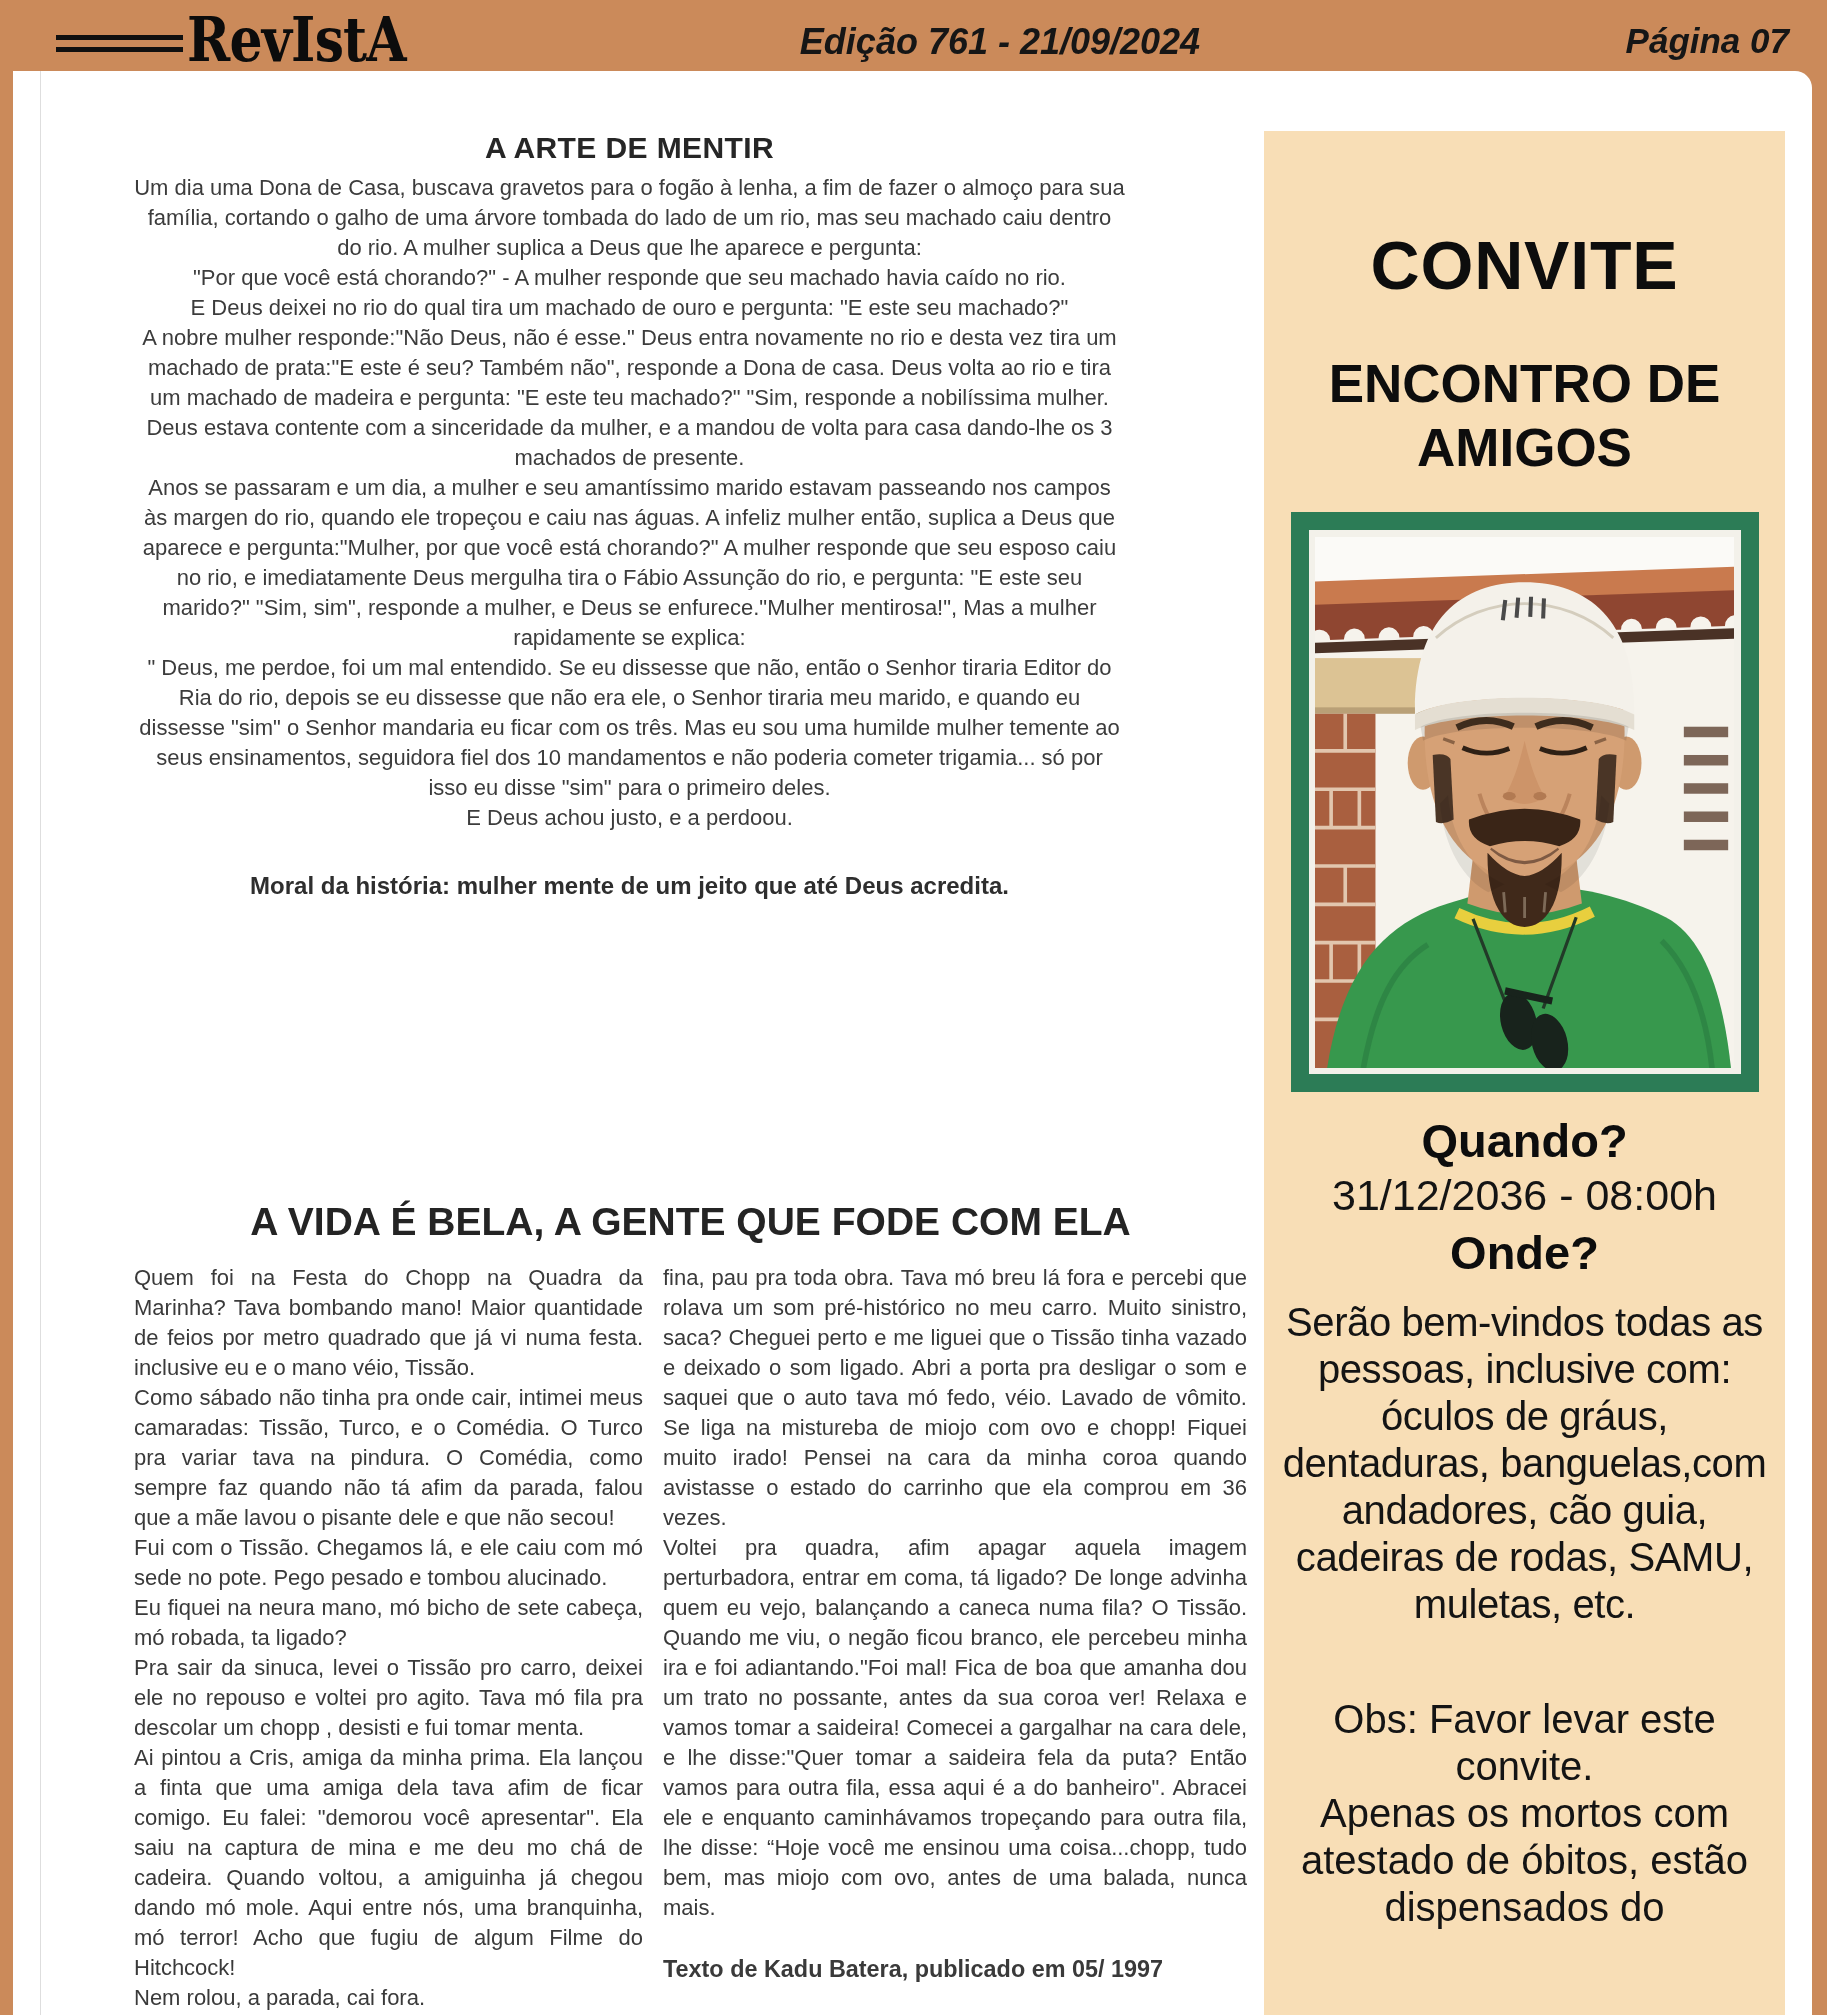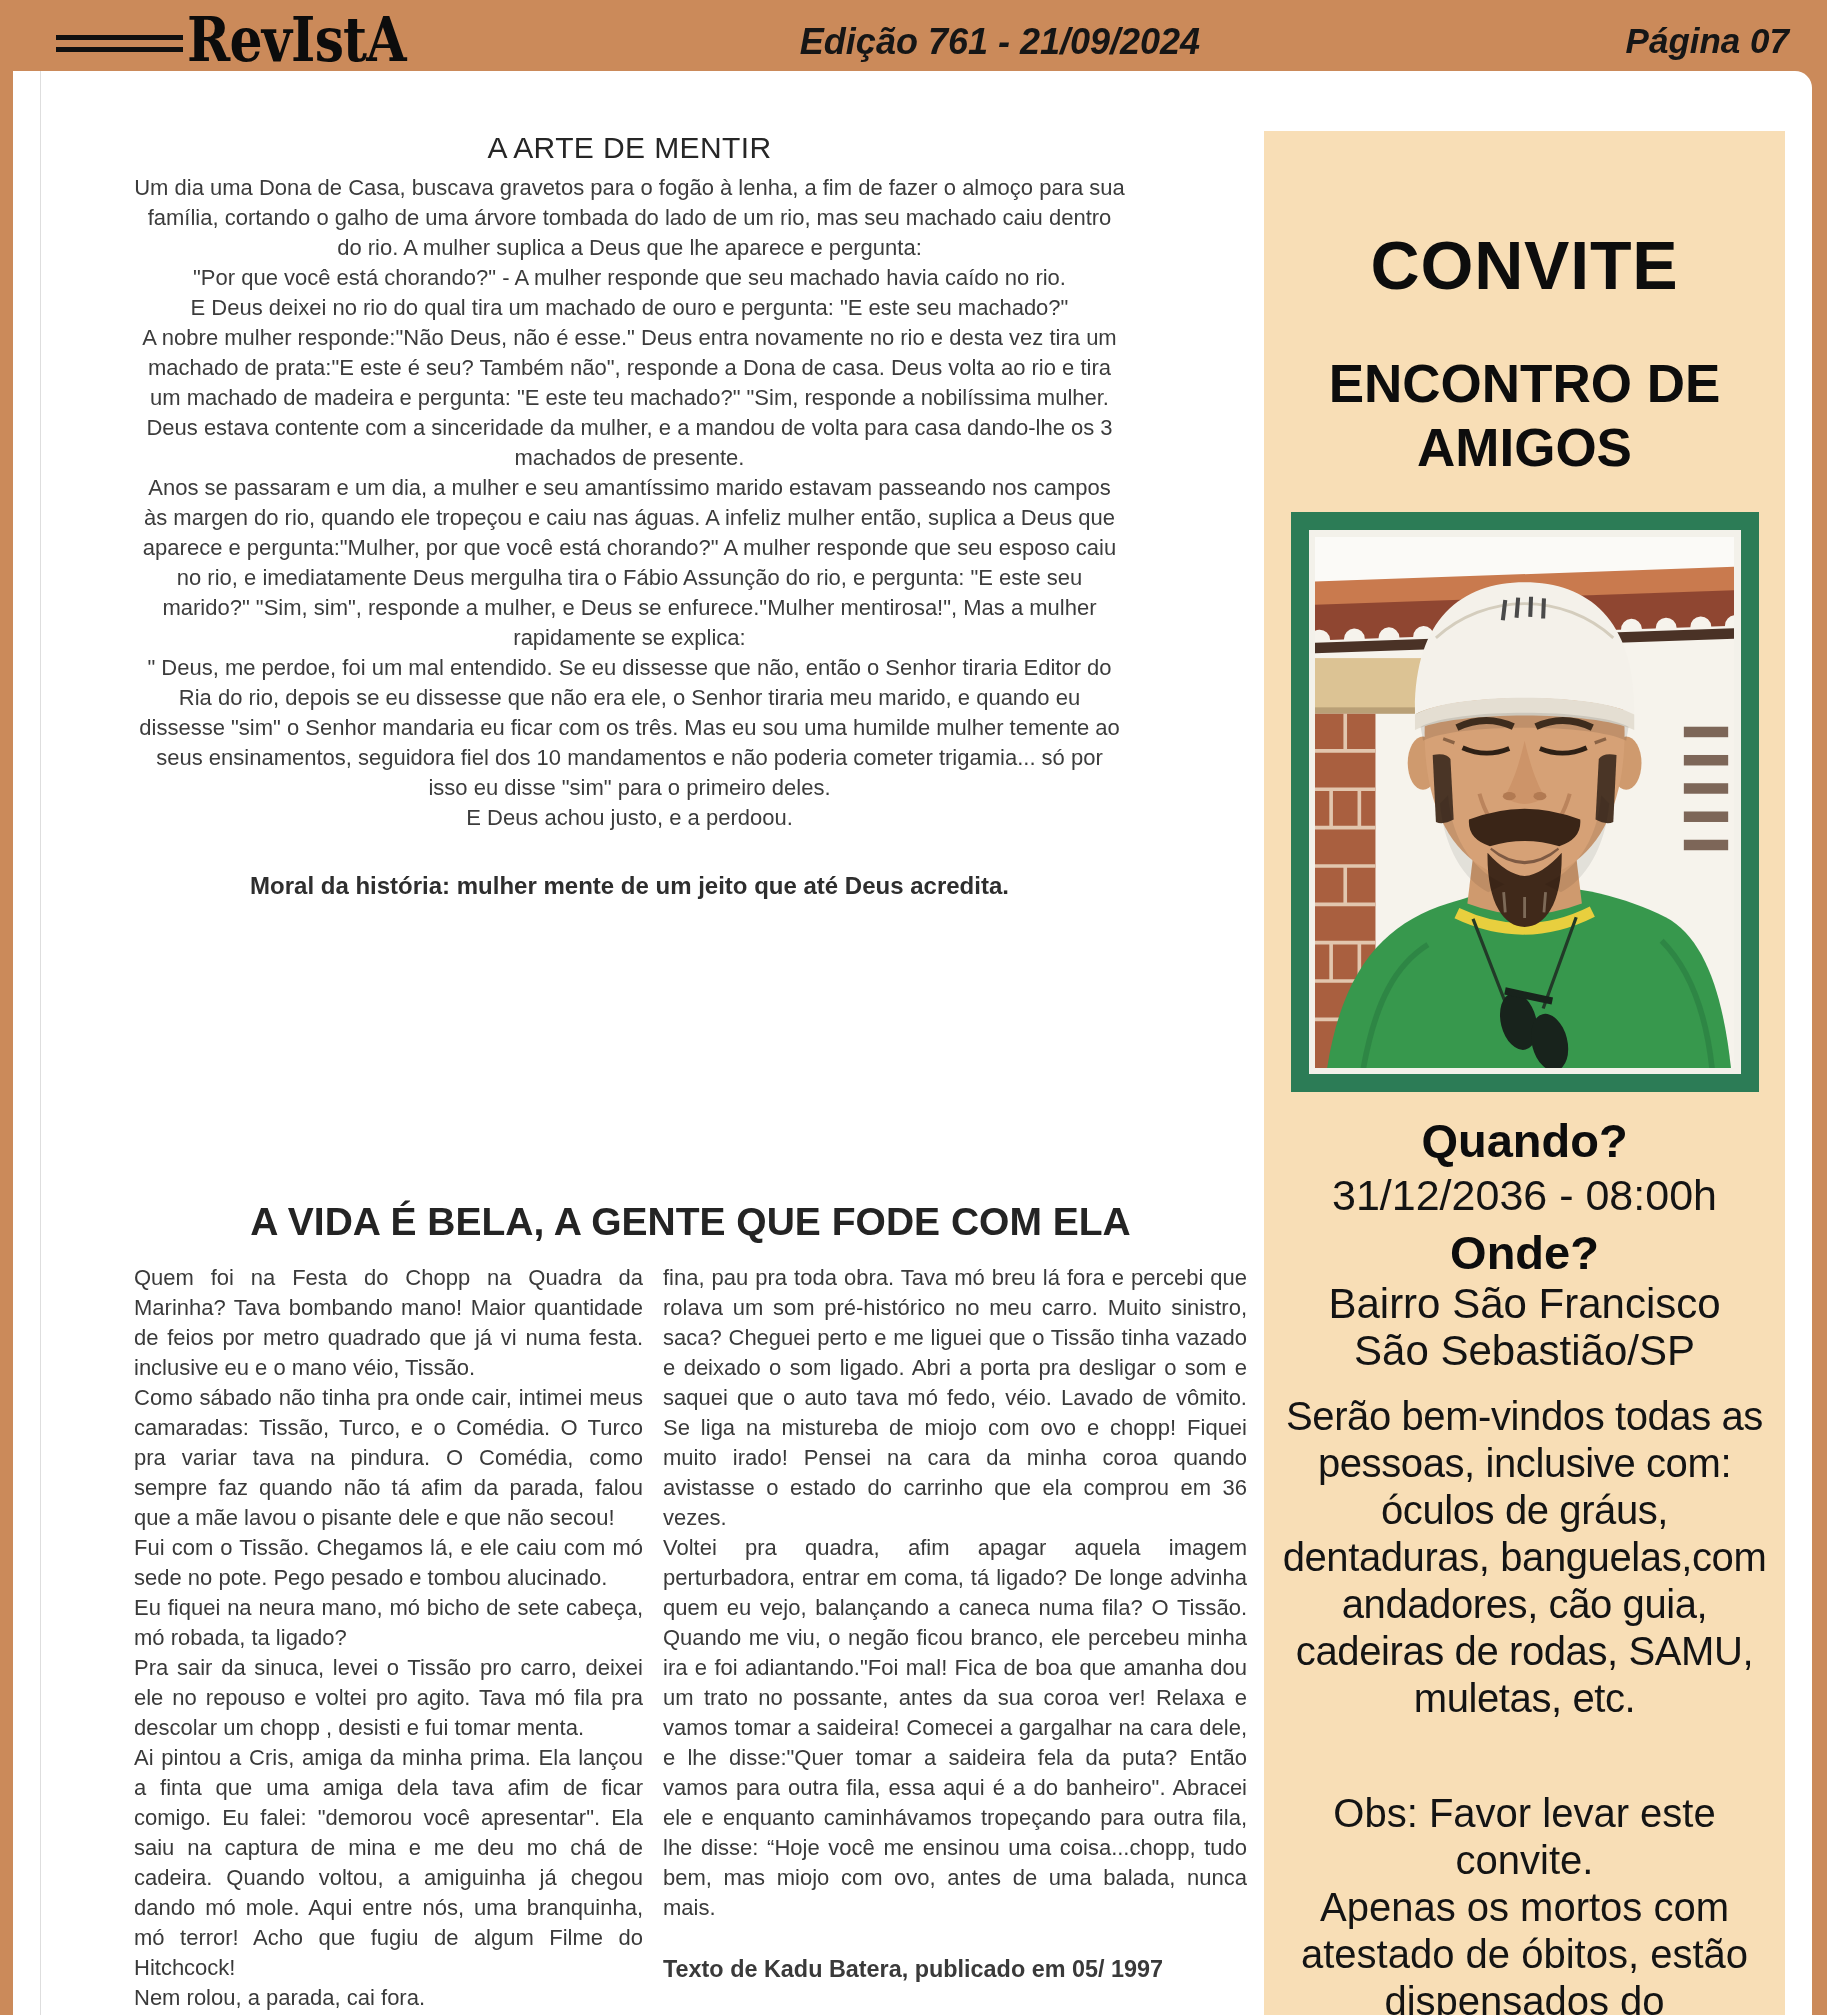--- a/index.html
+++ b/index.html
@@ -36,21 +36,21 @@
   #content::before{ 
     content:"";position:absolute;left:26.6px;top:0;bottom:0;width:1.2px;
     background:rgba(0,0,0,0.13);
   }
   
   .story{
     position:absolute;left:121px;top:60px;width:991px;
     text-align:center;
   }
   .story h1{
-    margin:0 0 8px 0;font-size:30px;font-weight:normal;color:#262626;
+    margin:0 0 8px 0;font-size:30px;font-weight:bold;color:#262626;
     letter-spacing:0.4px;
   }
   .story .body p{margin:0;font-size:22px;line-height:30px;color:#3c3c3c;text-align:center;}
   .story .moral{
     margin-top:39px;font-size:24px;font-weight:bold;color:#2e2e2e;
   }
   
   .article2{position:absolute;left:121px;top:1129px;width:1113px;}
   .article2 h2{
     margin:0 0 18.5px 0;text-align:center;
@@ -261,24 +261,20 @@
           <path d="M 468 880 L 472 930 M 520 892 L 520 944 M 572 880 L 568 930" stroke="#7d6a58" stroke-width="7"></path>
 
           <path d="M 330 640 C 340 760 400 830 470 860 L 430 880 C 370 850 320 770 310 660 Z" fill="#000000" opacity="0.08"></path>
           <path d="M 710 640 C 700 760 640 830 570 860 L 610 880 C 670 850 720 770 730 660 Z" fill="#000000" opacity="0.08"></path>
         </svg>
       </div>
 
       <div class="q-label">Quando?</div>
       <div class="q-value">31/12/2036 - 08:00h</div>
       <div class="o-label">Onde?</div>
-      <div class="addr">
-          <div>Bairro São Francisco</div>
-          <div>São  Sebastião/SP</div>
-        </div>
       <div class="welcome">
           <div>Serão bem-vindos todas as</div>
           <div>pessoas, inclusive com:</div>
           <div>óculos de gráus,</div>
           <div>dentaduras, banguelas,com</div>
           <div>andadores, cão guia,</div>
           <div>cadeiras de rodas, SAMU,</div>
           <div>muletas, etc.</div>
         </div>
       <div class="obs">

